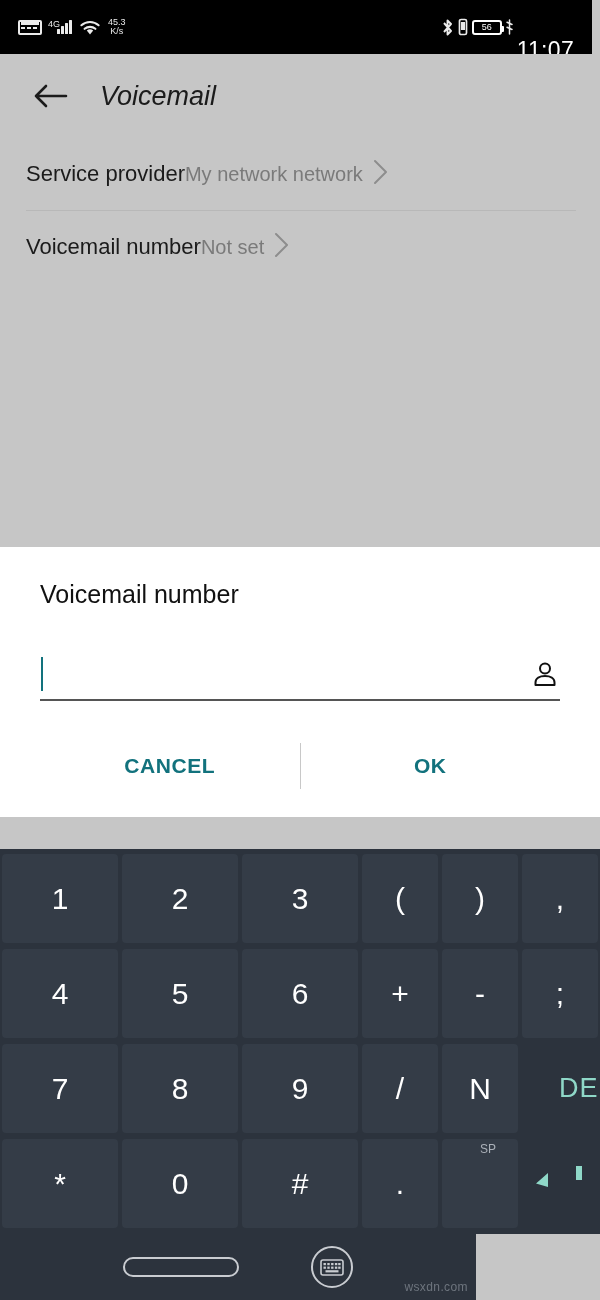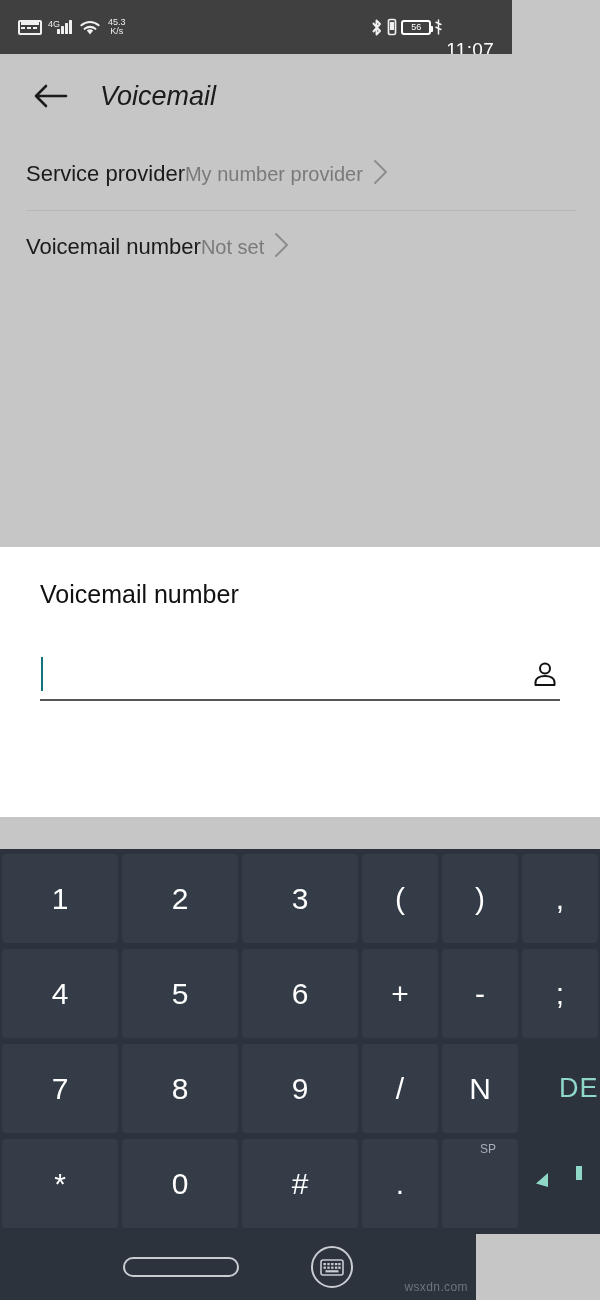--- a/index.html
+++ b/index.html
@@ -6,22 +6,22 @@
   html,body { width:600px; height:1300px; }
   body {
     font-family:"Liberation Sans", sans-serif;
     background:#c6c6c6;
     overflow:hidden;
     position:relative;
   }
 
   
   .statusbar{
-    position:absolute; top:0; left:0; width:512px; height:54px;
-    background:#404040;
+    position:absolute; top:0; left:0; width:592px; height:54px;
+    background:#000000;
     display:flex; align-items:center; justify-content:space-between;
     padding:4px 18px;
   }
   .sb-left{ display:flex; align-items:center; gap:6px; }
   .sb-right{ display:flex; align-items:center; gap:3px; }
   .sb-ico{ color:#ffffff; opacity:.92; display:flex; align-items:center; }
   .sim-card{
     width:24px;height:15px;border:2px solid #fff;border-radius:2px;
     display:flex;align-items:center;justify-content:center;
     font-size:6px;letter-spacing:.5px;color:#fff;overflow:hidden;
@@ -34,21 +34,21 @@
   .netspeed{ color:#fff; font-size:9px; line-height:9px; text-align:center; opacity:.92;}
   .batt{
     width:30px;height:15px;border:2px solid #fff;border-radius:3px;
     position:relative; display:flex;align-items:center;justify-content:center;
   }
   .batt:after{
     content:""; position:absolute; right:-4px; top:4px; width:2px;height:6px;
     background:#fff; border-radius:0 1px 1px 0;
   }
   .batt span{ font-size:9px; color:#fff; line-height:9px; }
-  .sb-time{ color:#fff; font-size:19px; letter-spacing:.3px;margin-top:46px; }
+  .sb-time{ color:#fff; font-size:23px; letter-spacing:.3px;margin-top:46px; }
 
   
   .appbar{
     position:absolute; top:54px; left:0; width:600px; height:84px;
     background:#c6c6c6; display:flex; align-items:center; padding:0 28px;font-style:italic;
   }
   .back-btn{ width:46px; height:46px; display:flex; align-items:center; justify-content:center; cursor:pointer;}
   .app-title{ font-size:27px; color:#1b1b1b; margin-left:26px; font-weight:400;}
 
   
@@ -197,21 +197,21 @@
     </svg>
   </div>
   <div class="app-title">Voicemail</div>
 </div>
 
 <div class="list">
 
   <div class="row">
     <span class="row-label">Service provider</span>
     <span class="row-right">
-      <span class="row-value">My number provider</span>
+      <span class="row-value">My network network</span>
       <span class="chev">
         <svg width="15" height="26" viewBox="0 0 15 26">
             <path d="M2 2l11 11L2 24" stroke="#8d8d8d" stroke-width="2" fill="none" stroke-linecap="round" stroke-linejoin="round"></path>
           </svg>
       </span>
     </span>
   </div>
 
   <div class="divider"></div>
 
@@ -236,20 +236,25 @@
     <span class="caret"></span>
     <input class="dlg-input" type="text" placeholder="" value="" style="">
     <span class="contact-ico">
       <svg width="28" height="28" viewBox="0 0 28 28">
         <circle cx="14" cy="8.5" r="5" stroke="#111" stroke-width="2" fill="none"></circle>
         <path d="M4.5 25v-2.5c0-4.2 4.3-6.5 9.5-6.5s9.5 2.3 9.5 6.5V25z" stroke="#111" stroke-width="2" fill="none" stroke-linejoin="round"></path>
       </svg>
     </span>
   </div>
 
+  <div class="dlg-actions">
+    <div class="dlg-btn">CANCEL</div>
+    <div class="dlg-sep"></div>
+    <div class="dlg-btn">OK</div>
+  </div>
 </div>
 
 <div class="kb-strip"></div>
 
 <div class="keyboard">
 
   <div class="kb-row">
     <div class="key num">
         <span class="cap"></span>
         <span class="lbl">1</span>

